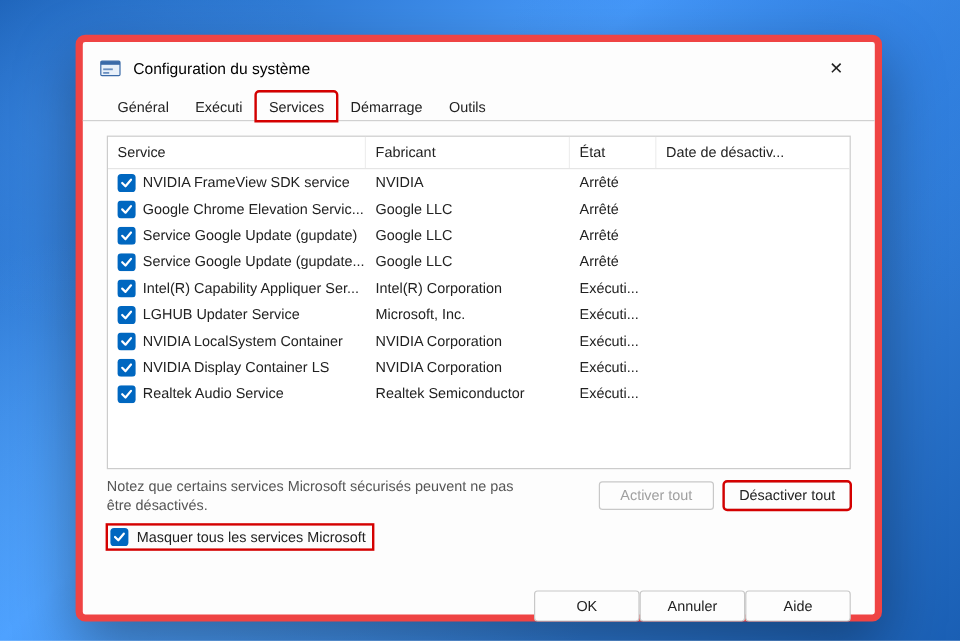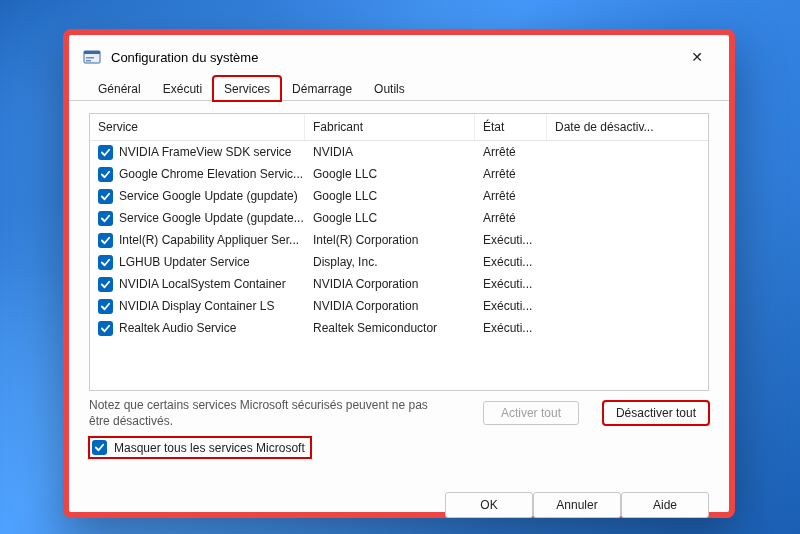--- a/index.html
+++ b/index.html
@@ -136,21 +136,21 @@
   }
   .note-text {
     font-size: 12px;
     color: #555;
     max-width: 350px;
     line-height: 1.35;
   }
   .btn-row-right {
     margin-left: auto;
     display: flex;
-    gap: 24px;
+    gap: 8px;
   }
   .btn {
     min-width: 96px;
     height: 24px;
     padding: 0 12px;
     background: #fdfdfd;
     border: 1px solid #c8c8c8;
     border-radius: 3px;
     font-size: 12px;
     color: #222;
@@ -284,21 +284,21 @@
           </div>
           <div class="lv-row">
             <div class="cell col-service">
               <span class="chk">
                 <svg viewBox="0 0 12 12">
                   <path d="M2 6 L5 9 L10 3" stroke="#fff" stroke-width="2" fill="none" stroke-linecap="round" stroke-linejoin="round"></path>
                 </svg>
               </span>
               <span>LGHUB Updater Service</span>
             </div>
-            <div class="cell col-fab">Display, Inc.</div>
+            <div class="cell col-fab">Microsoft, Inc.</div>
             <div class="cell col-etat">Exécuti...</div>
             <div class="cell col-date"></div>
           </div>
           <div class="lv-row">
             <div class="cell col-service">
               <span class="chk">
                 <svg viewBox="0 0 12 12">
                   <path d="M2 6 L5 9 L10 3" stroke="#fff" stroke-width="2" fill="none" stroke-linecap="round" stroke-linejoin="round"></path>
                 </svg>
               </span>

